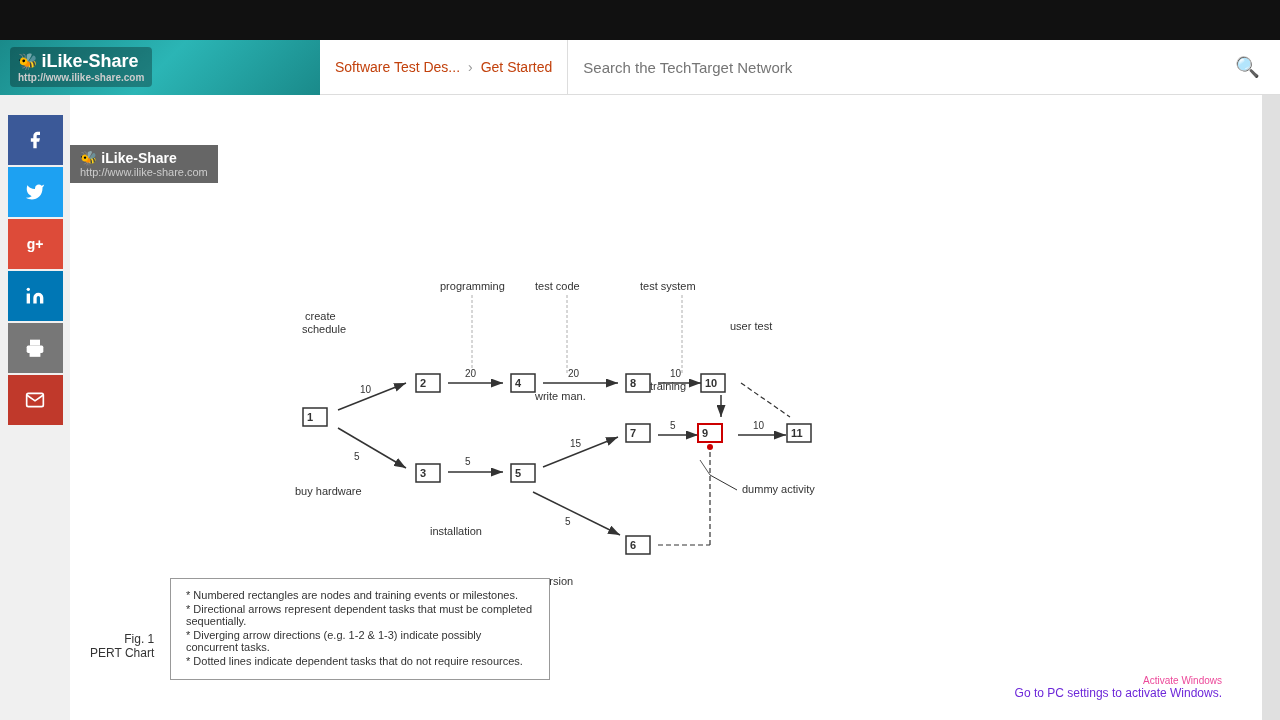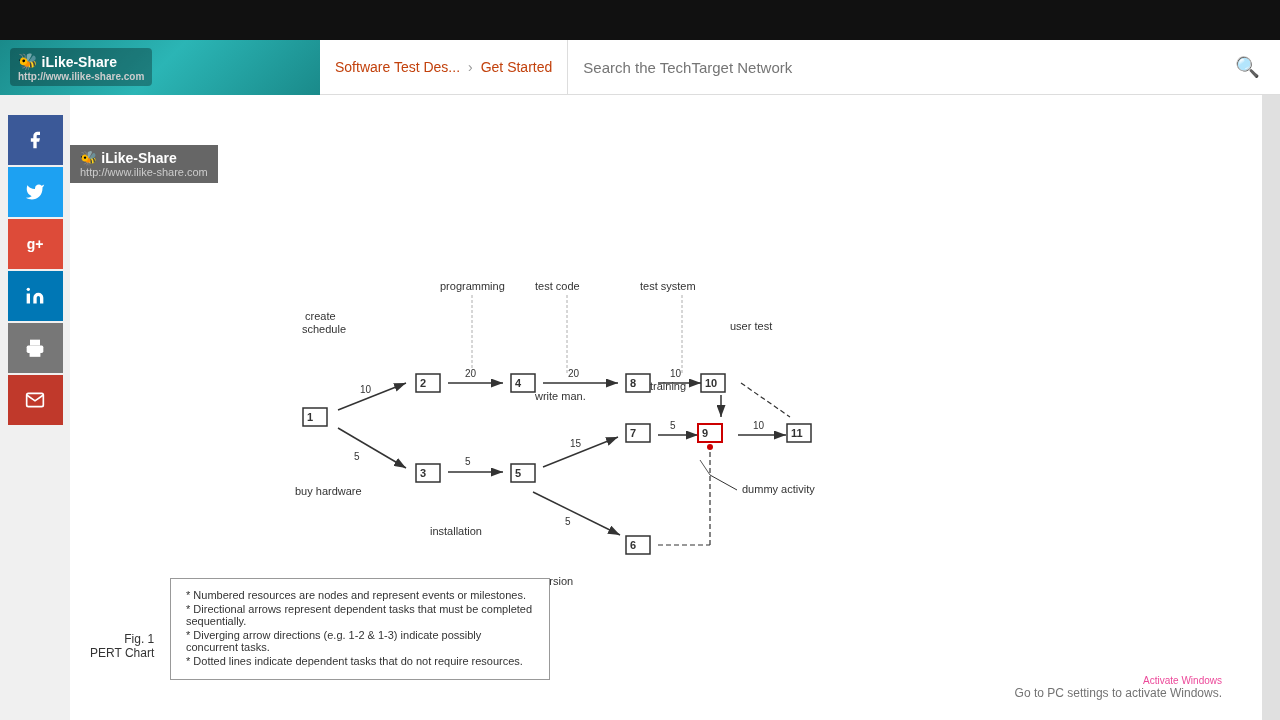--- a/index.html
+++ b/index.html
@@ -186,21 +186,21 @@
       text-align: right;
     }
 
     .windows-notice-title {
       font-size: 10px;
       color: #ec4899;
     }
 
     .windows-notice-sub {
       font-size: 12px;
-      color: #737373;
+      color: #6d28d9;
       text-align: center;
     }
 
     
     .watermark {
       position: absolute;
       top: 50px;
       left: 0;
       background: rgba(0,0,0,0.6);
       color: #fff;
@@ -221,21 +221,21 @@
   </style>
 </head>
 <body>
 
 <div class="top-bar"></div>
 
 <div class="header">
   <div class="logo-area">
     <div class="logo-box">
       <span style="font-size:16px;">🐝</span>
-      <span style="font-weight:bold;font-size:14px;">iLike-Share</span>
+      <span style="font-weight:bold;font-size:18px;">iLike-Share</span>
       <span class="logo-subtitle">http://www.ilike-share.com</span>
     </div>
   </div>
 
   <div class="breadcrumb-area">
     <a class="breadcrumb-item" href="#">Software Test Des...</a>
     <span class="breadcrumb-separator">›</span>
     <a class="breadcrumb-item" href="#">Get Started</a>
   </div>
 
@@ -390,21 +390,21 @@
 
       <rect x="667" y="329" width="24" height="18" fill="white" stroke="#333" stroke-width="1.5"></rect>
       <text x="671" y="342" font-size="11" fill="#333" font-weight="bold">11</text>
 
       <line x1="352" y1="200" x2="352" y2="279" stroke="#999" stroke-width="0.8" stroke-dasharray="3,2"></line>
       <line x1="447" y1="200" x2="447" y2="279" stroke="#999" stroke-width="0.8" stroke-dasharray="3,2"></line>
       <line x1="562" y1="200" x2="562" y2="279" stroke="#999" stroke-width="0.8" stroke-dasharray="3,2"></line>
     </svg>
 
     <div class="legend-box">
-      <div class="legend-item">* Numbered resources are nodes and represent events or milestones.</div>
+      <div class="legend-item">* Numbered rectangles are nodes and training events or milestones.</div>
       <div class="legend-item">* Directional arrows represent dependent tasks that must be completed sequentially.</div>
       <div class="legend-item">* Diverging arrow directions (e.g. 1-2 &amp; 1-3) indicate possibly concurrent tasks.</div>
       <div class="legend-item">* Dotted lines indicate dependent tasks that do not require resources.</div>
     </div>
 
     <div class="fig-label">
       <div>Fig. 1</div>
       <div>PERT Chart</div>
     </div>
 

